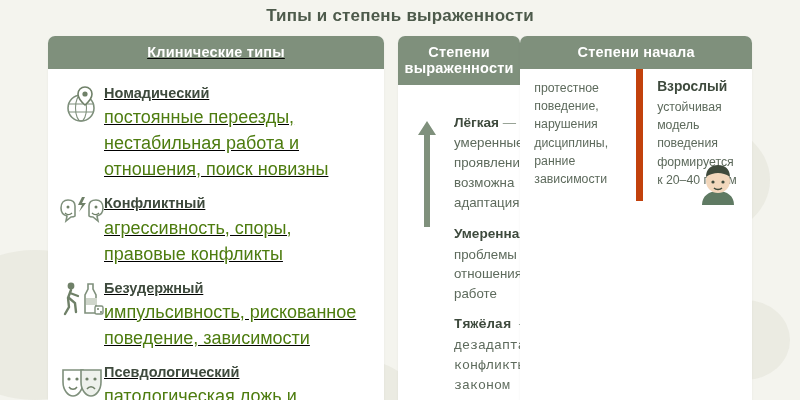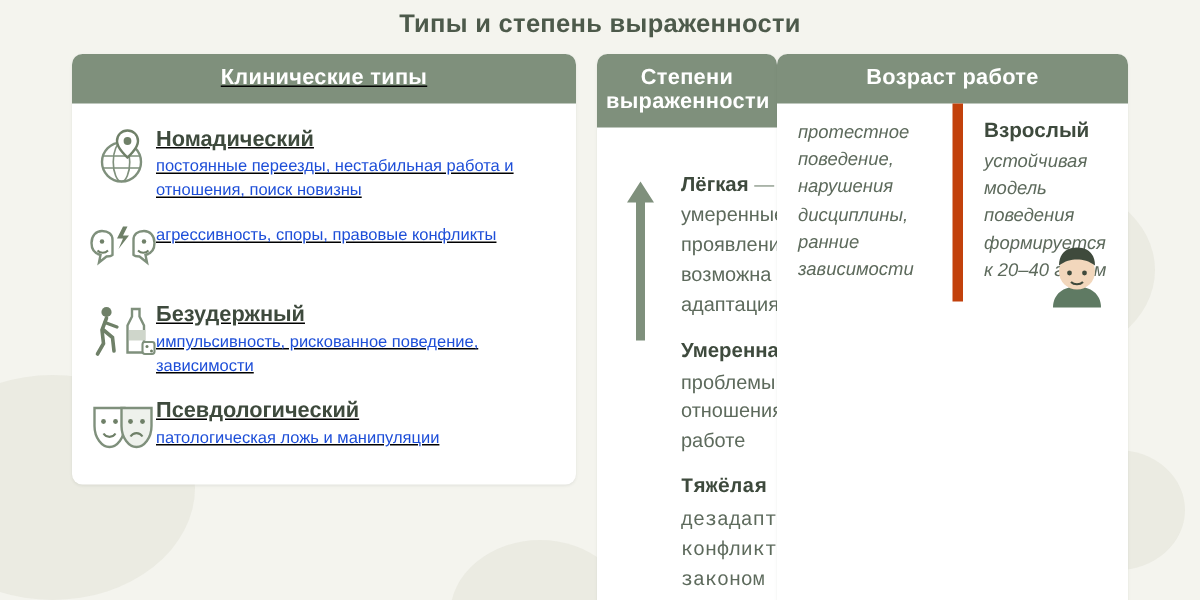--- a/index.html
+++ b/index.html
@@ -51,37 +51,37 @@
     padding: 8px 6px 9px;
     letter-spacing: .2px;
   }
   .card-body { padding: 10px 14px 10px 12px; }
 
   
   .item { display: flex; gap: 0; align-items: flex-start; padding: 4px 0 7px; }
   .item .ico { width: 44px; min-width: 44px; height: 42px; display: flex; align-items: center; justify-content: center; }
   .item .txt { padding-top: 1px; }
   .item-title { font-size: 14.5px; font-weight: bold; color: #3e4a3d; line-height: 1.25; }
-  .item-desc { font-size: 11px; color: #1d4ed8; line-height: 1.45; margin-top: 2px; }
+  .item-desc { font-size: 18px; color: #4d7c0f; line-height: 1.45; margin-top: 2px; }
 
   
   .deg-body { display: flex; gap: 12px; padding: 28px 14px 10px 14px; }
   .arrow-col { width: 30px; min-width: 30px; display: flex; justify-content: center; padding-top: 4px; }
   .deg-list { flex: 1; }
   .deg-row { font-size: 13.3px; color: #5d6a5c; line-height: 1.5; margin-bottom: 11px; }
   .deg-row:last-child { margin-bottom: 0; font-family: Liberation Mono, monospace; }
   .deg-row b { color: #3e4a3d; font-size: 13.6px; }
   .dash { color: #8b9889; }
 
   
   .age-body { display: flex; padding: 0; }
   .age-col { padding: 10px 12px 12px 14px; width: 50%; }
   .age-col + .age-col { border-left: 7px solid #c2410c; position: relative; }
   .age-title { font-size: 13.8px; font-weight: bold; color: #3e4a3d; margin-bottom: 4px; }
-  .age-desc { font-size: 12.3px; color: #5d6a5c; line-height: 1.48; font-style: italic; }
+  .age-desc { font-size: 12.3px; color: #5d6a5c; line-height: 1.48; }
   .boy { position: absolute; right: 4px; bottom: -6px; }
 
   svg { display: block; }
 </style>
 </head>
 <body>
 
 <div class="bg-blob b1"></div>
 <div class="bg-blob b2"></div>
 <div class="bg-blob b3"></div>
@@ -118,20 +118,21 @@
               <path d="M15 10c0-4-3-6-7-6S1 7 1 12c0 4 2 7 6 8l-1 5 5-4c3 0 4-1 4-1z" fill="#fff" stroke="#7f907c" stroke-width="1.6"></path>
               <path d="M29 10c0-4 3-6 7-6s7 3 7 8c0 4-2 7-6 8l1 5-5-4c-3 0-4-1-4-1z" fill="#fff" stroke="#7f907c" stroke-width="1.6"></path>
               <circle cx="8" cy="11" r="1.5" fill="#6f8068"></circle>
               <circle cx="36" cy="11" r="1.5" fill="#6f8068"></circle>
               <path d="M5 17c2 2 5 2 7 0" stroke="#6f8068" stroke-width="1.3" fill="none"></path>
               <path d="M32 17c2 2 5 2 7 0" stroke="#6f8068" stroke-width="1.3" fill="none"></path>
               <path d="M22 1l-4 8h4l-3 7 7-9h-4l3-6z" fill="#6f8068"></path>
             </svg>
           </span>
           <span class="txt">
+            <span class="item-title">Конфликтный</span>
             <span class="item-desc" style="display:block">агрессивность, споры, правовые конфликты</span>
           </span>
         </div>
 
         <div class="item">
           <span class="ico">
             <svg width="44" height="38" viewBox="0 0 44 38">
               <circle cx="11" cy="6" r="3.4" fill="#6f8068"></circle>
               <path d="M11 10l-3 8 1 9-4 7" stroke="#6f8068" stroke-width="2.4" fill="none" stroke-linecap="round"></path>
               <path d="M9 18l6 5 1 9" stroke="#6f8068" stroke-width="2.4" fill="none" stroke-linecap="round"></path>
@@ -196,21 +197,21 @@
           <div class="deg-row">
             <b>Тяжёлая</b>
             <span class="dash">—</span>
             <span>дезадаптация, конфликты с законом</span>
           </div>
         </div>
       </div>
     </div>
 
     <div class="card">
-      <div class="card-head">Возраст работе</div>
+      <div class="card-head">Степени начала</div>
       <div class="age-body">
         <div class="age-col">
           <div class="age-desc">протестное поведение, нарушения дисциплины, ранние зависимости</div>
         </div>
         <div class="age-col">
           <div class="age-title">Взрослый</div>
           <div class="age-desc">устойчивая модель поведения формируется к 20–40 годам</div>
           <span class="boy">
             <svg width="60" height="46" viewBox="0 0 60 46">
               <path d="M14 44c0-9 7-14 16-14s16 5 16 14z" fill="#5f7a63"></path>

